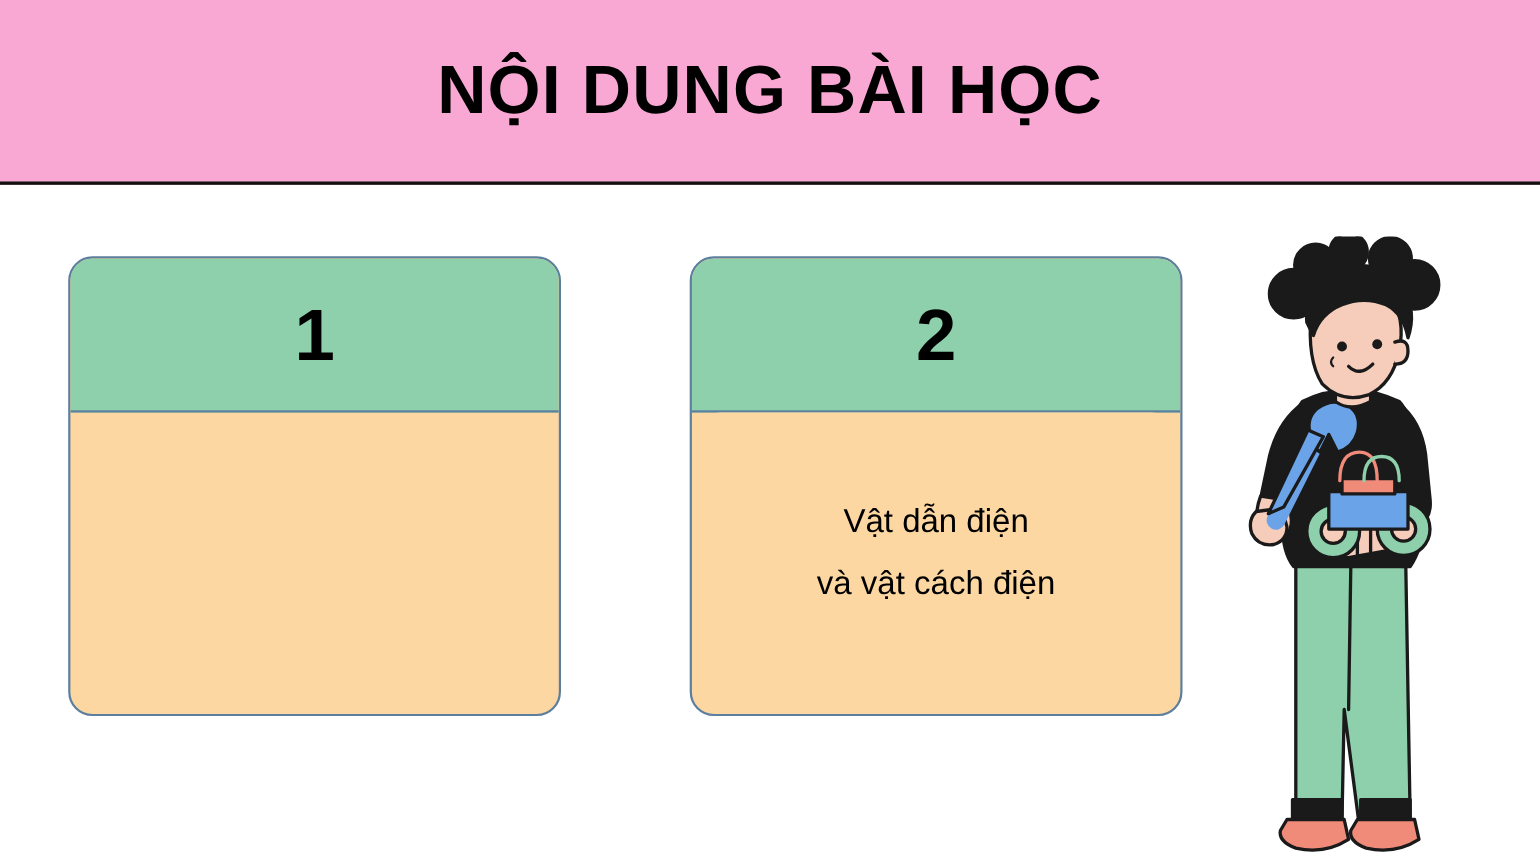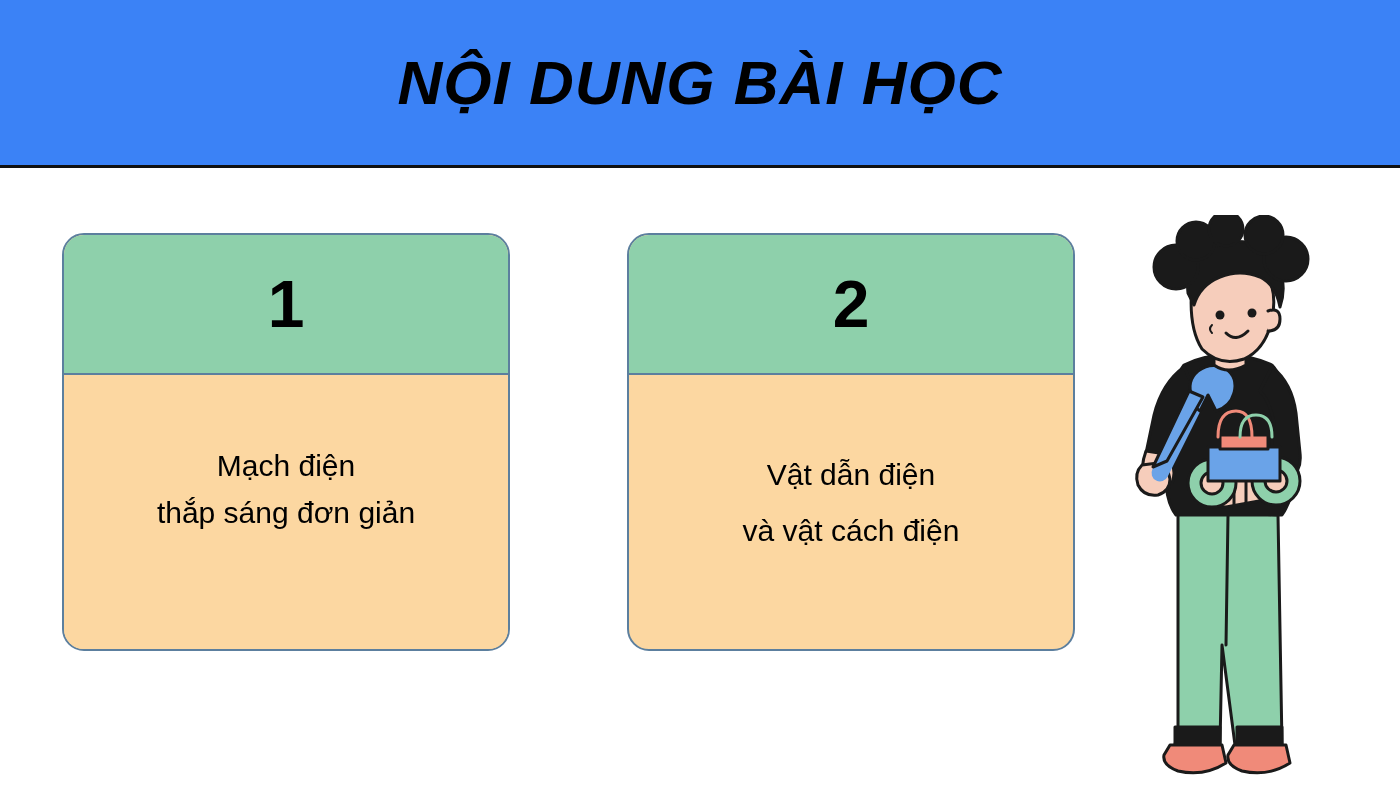--- a/index.html
+++ b/index.html
@@ -16,27 +16,26 @@
     color: #000000;
   }
 
   
   .header-band {
     position: absolute;
     left: 0;
     top: 0;
     width: 1400px;
     height: 168px;
-    background: #3b82f6;
+    background: #f9a8d4;
     border-bottom: 3px solid #111111;
     box-sizing: border-box;
     display: flex;
     align-items: center;
     justify-content: center;
-    font-style: italic;
   }
   .header-title {
     font-size: 62px;
     font-weight: bold;
     letter-spacing: 1px;
     color: #000000;
     text-align: center;
     line-height: 1.05;
     white-space: nowrap;
   }
@@ -105,24 +104,20 @@
 </head>
 <body>
 
 <div class="header-band">
   <div class="header-title">NỘI DUNG BÀI HỌC</div>
 </div>
 
 <div class="card" id="card-1">
   <div class="card-head">
     <span class="card-number">1</span>
-  </div>
-  <div class="card-body">
-    <span class="card-text">Mạch điện
-thắp sáng đơn giản</span>
   </div>
 </div>
 
 <div class="card" id="card-2">
   <div class="card-head">
     <span class="card-number">2</span>
   </div>
   <div class="card-body">
     <span class="card-text">Vật dẫn điện
 và vật cách điện</span>

